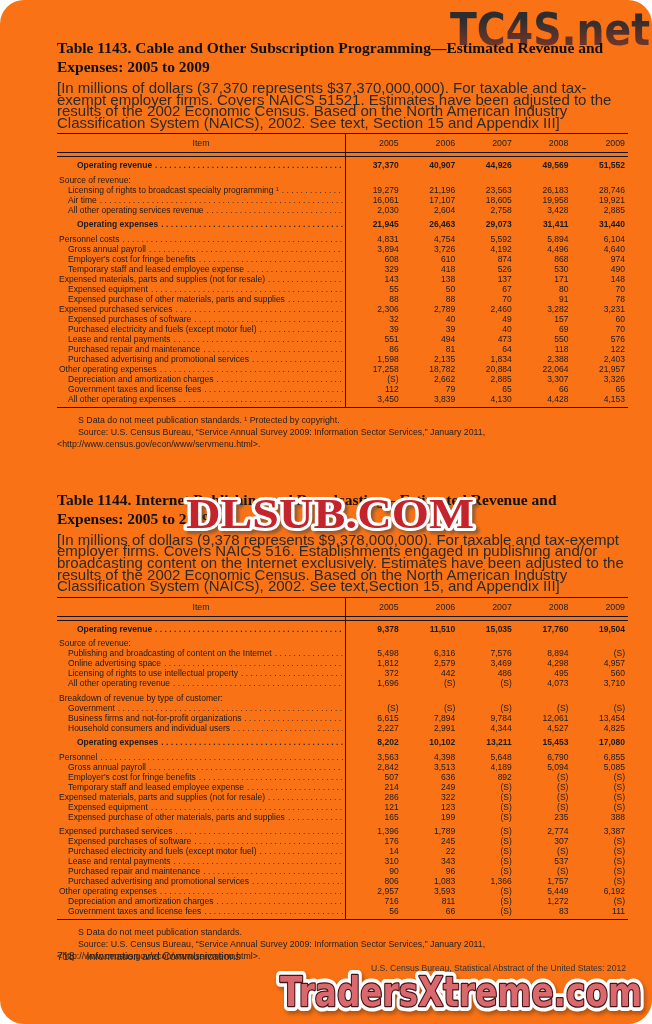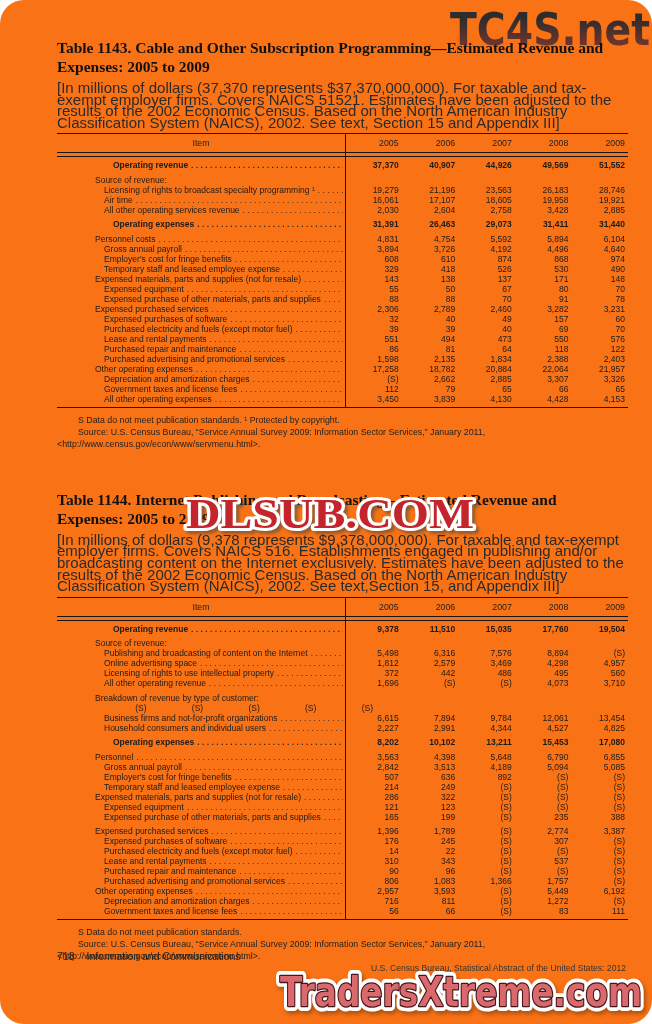--- a/index.html
+++ b/index.html
@@ -9,24 +9,24 @@
 
   .tbl-title{font-family:"Liberation Serif",serif;font-weight:bold;font-size:15.5px;
              line-height:19px;color:#111;width:552px;margin:0;}
   .t1143-title{margin-top:38px;}
   .t1144-title{margin-top:40px;}
   .intro{font-size:15px;line-height:11.6px;color:#2a2a2a;margin:6px 0 0 0;width:571px;}
 
   .census-table{position:relative;margin-top:5px;border-top:1.6px solid #151515;
                 border-bottom:1.6px solid #151515;}
   .vline{position:absolute;left:288px;top:0;bottom:0;width:1px;background:#151515;}
-  .thead{display:flex;align-items:center;height:18px;font-size:8.8px;color:#222;justify-content:flex-end;}
+  .thead{display:flex;align-items:center;height:18px;font-size:8.8px;color:#222;}
   .hlab{width:288px;text-align:center;}
   .dblrule{height:3px;border-top:1.1px solid #151515;border-bottom:1.1px solid #151515;}
-  .tbody{padding:3px 0 3px 0;margin-left:36px;}
+  .tbody{padding:3px 0 3px 0;}
   .trow{display:flex;height:10px;line-height:10px;font-size:8.5px;}
   .trow.gap{margin-top:4.5px;}
   .trow.bold{font-weight:bold;}
   .lab{flex:1;min-width:0;display:flex;overflow:hidden;}
   .labtext{white-space:nowrap;}
   .ind0 .labtext{margin-left:2px;}
   .ind1 .labtext{margin-left:11px;}
   .bold .labtext{margin-left:20px;}
   .leader{flex:1;overflow:hidden;white-space:nowrap;color:#2a2a2a;margin:0 2px 0 3px;}
   .leader::before{content:". . . . . . . . . . . . . . . . . . . . . . . . . . . . . . . . . . . . . . . . . . . . . . . . . . . . . . . . . . . .";}
@@ -128,21 +128,21 @@
             <div class="val">2,604</div>
             <div class="val">2,758</div>
             <div class="val">3,428</div>
             <div class="val">2,885</div>
           </div>
           <div class="trow ind0 bold gap">
             <div class="lab">
               <span class="labtext">Operating expenses</span>
               <span class="leader"></span>
             </div>
-            <div class="val">31,391</div>
+            <div class="val">21,945</div>
             <div class="val">26,463</div>
             <div class="val">29,073</div>
             <div class="val">31,411</div>
             <div class="val">31,440</div>
           </div>
           <div class="trow ind0 gap">
             <div class="lab">
               <span class="labtext">Personnel costs</span>
               <span class="leader"></span>
             </div>
@@ -421,20 +421,24 @@
             <div class="lab">
               <span class="labtext">Breakdown of revenue by type of customer:</span>
             </div>
             <div class="val"></div>
             <div class="val"></div>
             <div class="val"></div>
             <div class="val"></div>
             <div class="val"></div>
           </div>
           <div class="trow ind1">
+            <div class="lab">
+              <span class="labtext">Government</span>
+              <span class="leader"></span>
+            </div>
             <div class="val">(S)</div>
             <div class="val">(S)</div>
             <div class="val">(S)</div>
             <div class="val">(S)</div>
             <div class="val">(S)</div>
           </div>
           <div class="trow ind1">
             <div class="lab">
               <span class="labtext">Business firms and not-for-profit organizations</span>
               <span class="leader"></span>

